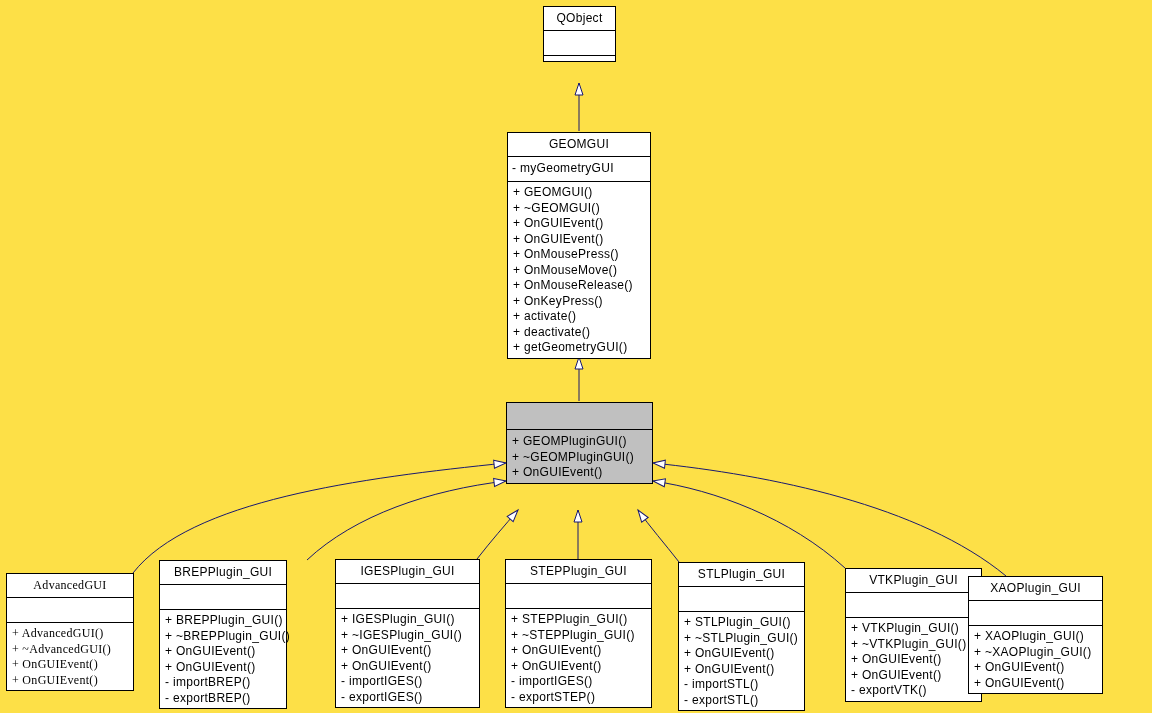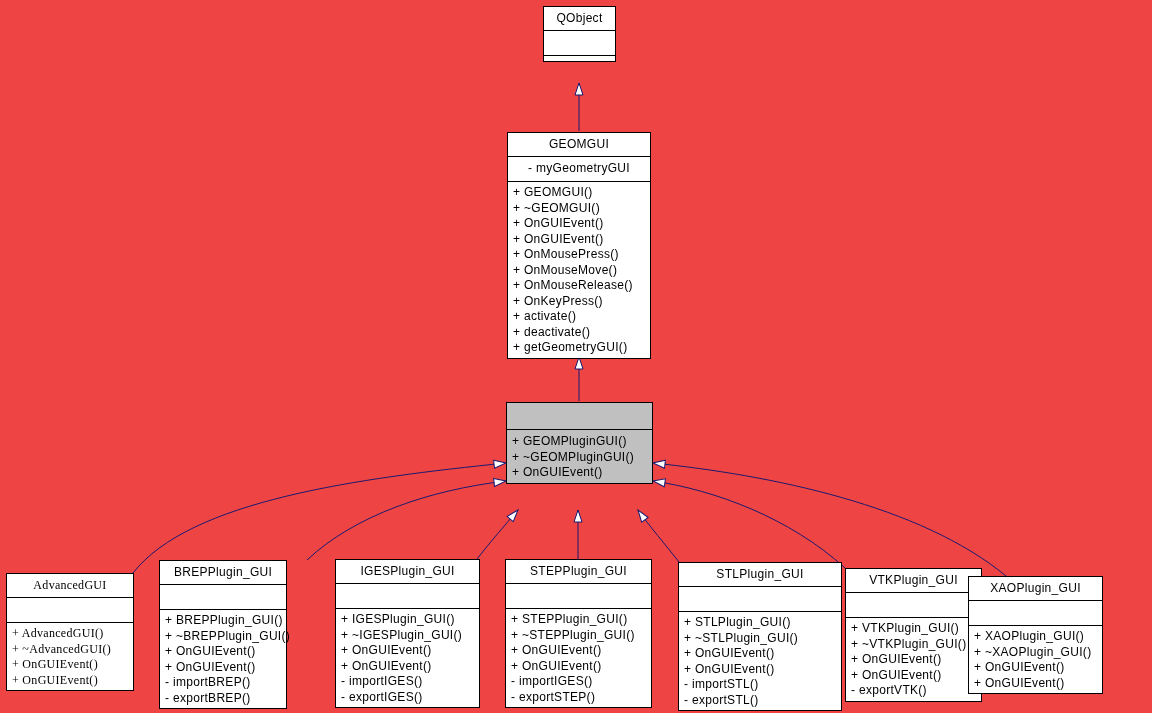--- a/index.html
+++ b/index.html
@@ -1,54 +1,54 @@
 <!DOCTYPE html>
 <html><head>
 <meta charset="utf-8">
 <style>
   html,body{margin:0;padding:0;background:#ffffff;}
   #canvas{
     position:relative;
     width:1152px;height:713px;
-    background:#ef4444;
+    background:#fde047;
     font-family:"Liberation Sans", sans-serif;
     overflow:hidden;
   }
   #edges{position:absolute;left:0;top:0;width:1152px;height:713px;z-index:1;}
   .uml-node{
     position:absolute;z-index:2;
     background:#ffffff;border:1px solid #000000;
     box-sizing:border-box;
     font-size:12px;color:#000000;letter-spacing:0.3px;
   }
   .uml-node.highlight{background:#c0c0c0;}
   .title{
     height:23px;line-height:23px;text-align:center;
     border-bottom:1px solid #000000;white-space:nowrap;overflow:hidden;
   }
   .attrs{
     min-height:25px;border-bottom:1px solid #000000;
     box-sizing:border-box;padding:2px 4px;
-    display:flex;flex-direction:column;justify-content:center;align-items:center;
+    display:flex;flex-direction:column;justify-content:center;
   }
   .methods{padding:3px 5px 2px 5px;}
   .member{line-height:15.5px;white-space:nowrap;}
   
   .tall .title{height:26px;line-height:26px;}
   .tall .attrs{min-height:27px;}
   .tall .methods{padding-top:4px;}
   
   .pos-qobject       {left:543px;top:6px;  width:73px;}
   .pos-geomgui       {left:507px;top:132px;width:144px;}
   .pos-geomplugingui {left:506px;top:402px;width:147px;}
   .pos-advancedgui   {left:6px;  top:573px;width:128px;font-family:Liberation Serif, serif;}
   .pos-brep          {left:159px;top:560px;width:128px;}
   .pos-iges          {left:335px;top:559px;width:145px;}
   .pos-step          {left:505px;top:559px;width:147px;}
-  .pos-stl           {left:678px;top:562px;width:164px;}
+  .pos-stl           {left:678px;top:562px;width:127px;}
   .pos-vtk           {left:845px;top:568px;width:137px;}
   .pos-xao           {left:968px;top:576px;width:135px;}
 </style>
 </head>
 <body>
 
 <div id="canvas">
 
   <svg id="edges" width="1152" height="713" viewBox="0 0 1152 713">
     <defs>

